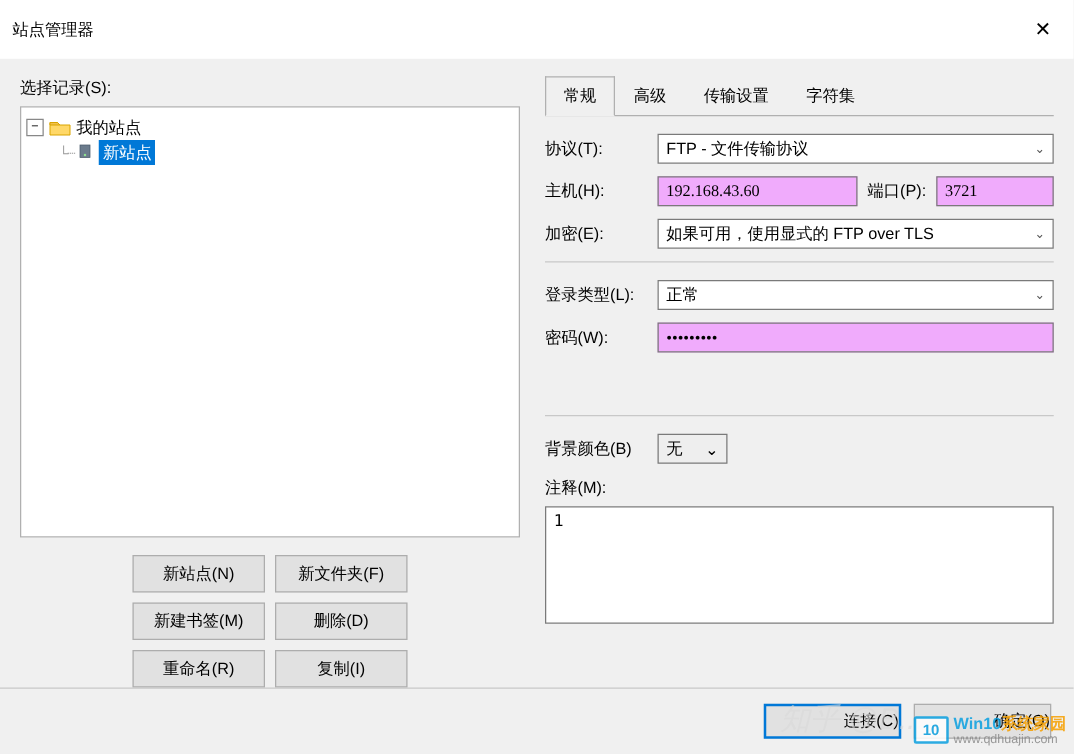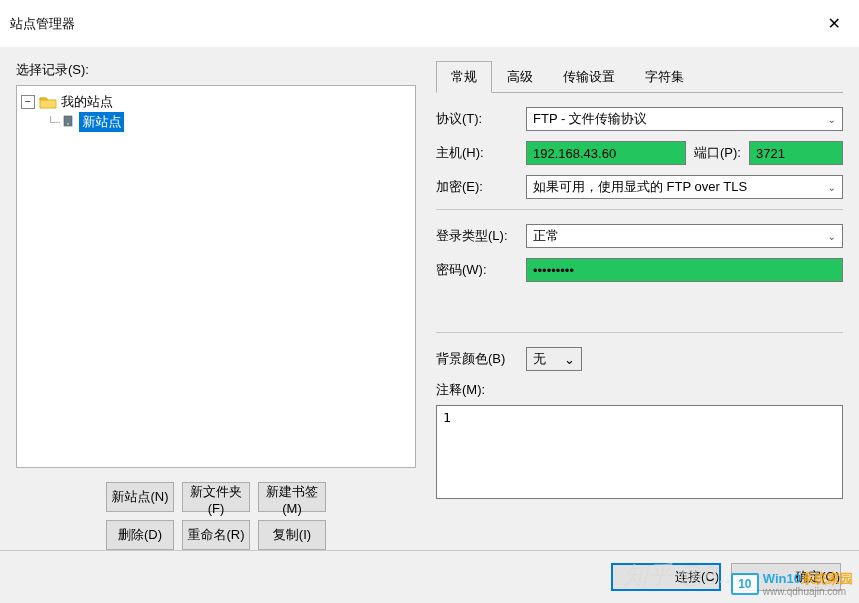--- a/index.html
+++ b/index.html
@@ -38,33 +38,33 @@
     .tree-item { display: flex; align-items: center; height: 20px; }
     .tree-toggle { width: 14px; height: 14px; border: 1px solid #888; display: inline-flex; align-items: center; justify-content: center; font-size: 10px; margin-right: 4px; cursor: pointer; line-height: 1; }
     .tree-folder-icon { width: 18px; height: 14px; display: inline-block; margin-right: 4px; }
     .tree-folder-icon svg { width: 100%; height: 100%; }
     .tree-label { font-size: 13px; }
     .tree-child { margin-left: 26px; display: flex; align-items: center; height: 20px; }
     .tree-connector { color: #999; font-size: 11px; margin-right: 2px; letter-spacing: -1px; }
     .tree-server-icon { width: 14px; height: 14px; display: inline-block; margin-right: 4px; }
     .tree-server-icon svg { width: 100%; height: 100%; }
     .tree-selected { background: #0078d7; color: #ffffff; padding: 1px 3px; }
-    .tree-btns { display: grid; grid-template-columns: 1fr 1fr 1fr; gap: 8px; padding: 0 90px; margin-top: 4px; }
+    .tree-btns { display: grid; grid-template-columns: 1fr 1fr; gap: 8px; padding: 0 90px; margin-top: 4px; }
     .tree-btns button { height: 30px; font-size: 13px; background: #e1e1e1; border: 1px solid #adadad; cursor: pointer; }
     .right-panel { flex: 1; display: flex; flex-direction: column; }
     .tabs { display: flex; border-bottom: 1px solid #b0b0b0; }
     .tab { padding: 6px 14px; font-size: 13px; cursor: pointer; border: 1px solid transparent; border-bottom: none; }
     .tab.active { background: #f0f0f0; border: 1px solid #b0b0b0; border-bottom: 1px solid #f0f0f0; margin-bottom: -1px; }
     .tab-content { flex: 1; padding: 14px 0 0 0; }
     .form-row { display: flex; align-items: center; margin-bottom: 10px; }
     .form-label { width: 90px; font-size: 13px; }
     .form-label-wide { width: 90px; font-size: 13px; }
     .dropdown { flex: 1; height: 24px; border: 1px solid #7a7a7a; background: #ffffff; display: flex; align-items: center; padding: 0 6px; justify-content: space-between; cursor: pointer; font-size: 13px; }
     .dropdown .chev { font-size: 10px; color: #555; }
-    .input { flex: 1; height: 24px; border: 1px solid #7a7a7a; background: #22c55e; padding: 0 6px; font-size: 13px; }
+    .input { flex: 1; height: 24px; border: 1px solid #7a7a7a; background: #f0abfc; padding: 0 6px; font-size: 13px; font-family: Liberation Serif, serif; }
     .input-host { width: 160px; }
     .port-label { margin: 0 8px; font-size: 13px; }
     .input-port { width: 56px; }
     .divider { border: none; border-top: 1px solid #c8c8c8; margin: 8px 0 14px 0; }
     .bg-dropdown { width: 56px; height: 24px; border: 1px solid #7a7a7a; background: #eeeeee; display: flex; align-items: center; padding: 0 6px; justify-content: space-between; cursor: pointer; font-size: 13px; }
     .comment-label { font-size: 13px; margin-bottom: 6px; display: block; }
     .textarea { width: 100%; height: 94px; border: 1px solid #7a7a7a; background: #ffffff; padding: 4px 6px; font-size: 13px; resize: none; overflow-y: scroll; }
     .footer { border-top: 1px solid #c8c8c8; padding: 12px 18px; display: flex; justify-content: flex-end; gap: 10px; }
     .footer button { width: 110px; height: 28px; font-size: 13px; background: #e1e1e1; border: 1px solid #adadad; cursor: pointer; text-align: right; }
     .footer button.primary { border: 2px solid #0078d7; }

